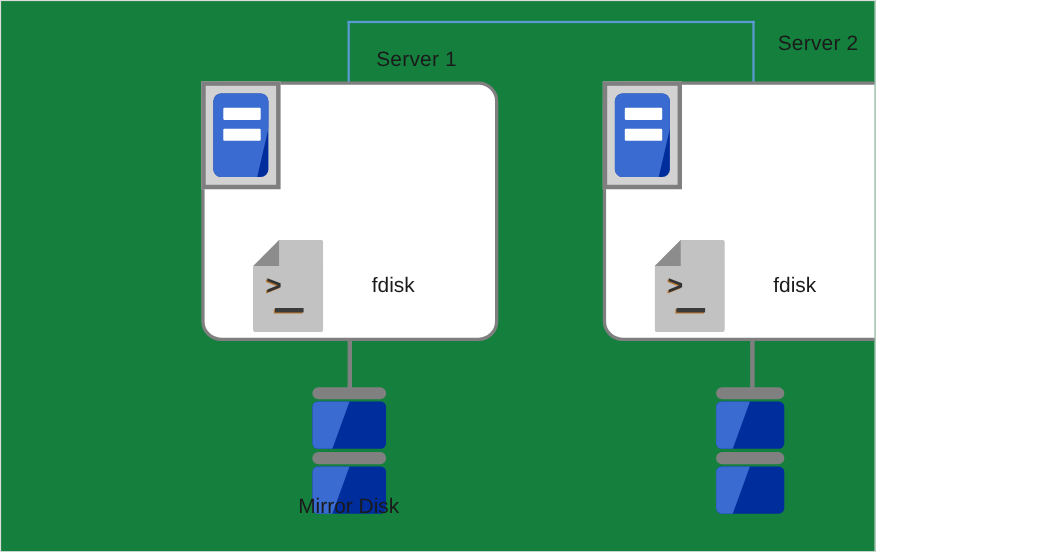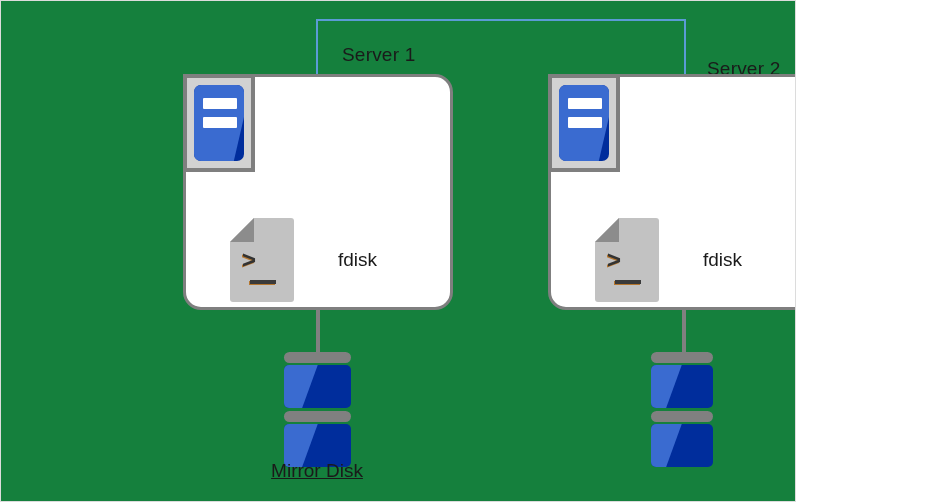--- a/index.html
+++ b/index.html
@@ -232,23 +232,23 @@
   <div class="drop-line" style="left:315px; top:309px; height:45px;"></div>
 
   <div class="disk" style="left:283px; top:351px; width:67px;">
     <div class="disk-bar"></div>
     <div class="disk-block"></div>
     <div class="disk-gap"></div>
     <div class="disk-bar"></div>
     <div class="disk-block"></div>
   </div>
 
-  <div class="disk-caption" style="left:216px; top:459px; width:200px;text-decoration:underline;">Mirror Disk</div>
-
-  <div class="server-label" style="left:706px; top:57px;">Server 2</div>
+  <div class="disk-caption" style="left:216px; top:449px; width:200px;">Mirror Disk</div>
+
+  <div class="server-label" style="left:706px; top:28px;">Server 2</div>
 
   <div class="server-box" style="left:547px; top:73px;">
 
     <div class="srv-icon">
       <div class="srv-icon-inner">
         <div class="srv-bar b1"></div>
         <div class="srv-bar b2"></div>
       </div>
     </div>
 

